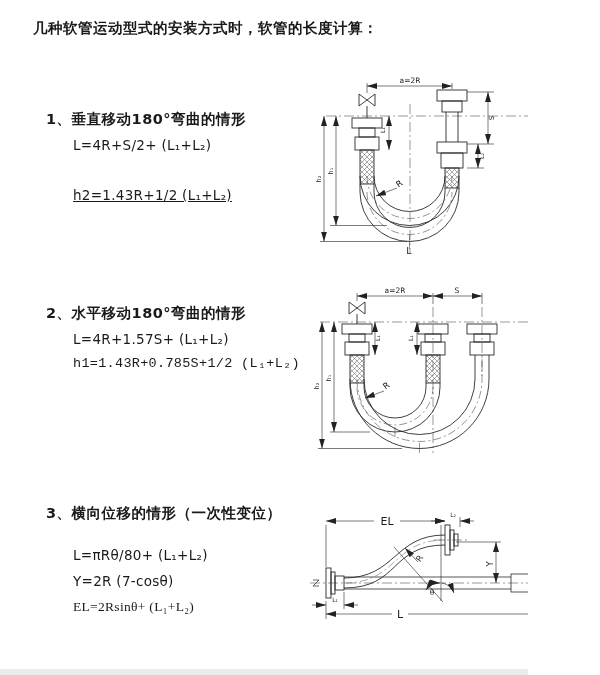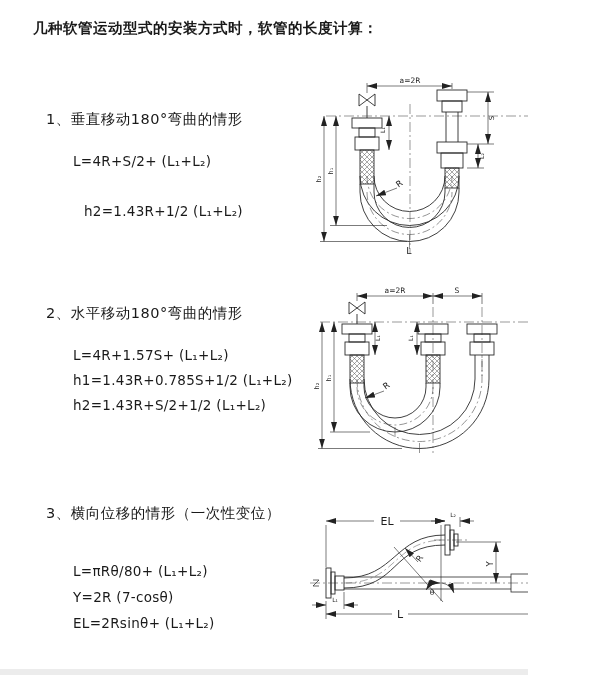--- a/index.html
+++ b/index.html
@@ -1,45 +1,44 @@
 <!DOCTYPE html>
 <html><head>
 <meta charset="utf-8">
 <style>
   html,body{margin:0;padding:0;background:#fff;}
   .page{position:relative;width:528px;height:675px;background:#ffffff;overflow:hidden;
         font-family:"DejaVu Sans","Liberation Sans",sans-serif;color:#1a1a1a;}
   .t{position:absolute;white-space:nowrap;}
   .title{font-size:14.5px;font-weight:700;letter-spacing:0.5px;}
-  .heading{font-size:14.5px;font-weight:400;letter-spacing:0.5px;}
-  .formula{font-size:13.5px;font-weight:400;letter-spacing:0.3px;margin-top:16px;}
+  .heading{font-size:14.5px;font-weight:700;letter-spacing:0.5px;}
+  .formula{font-size:13.5px;font-weight:400;letter-spacing:0.3px;}
   svg{position:absolute;}
   svg text{font-family:"DejaVu Sans","Liberation Sans",sans-serif;fill:#1f1f1f;}
   .bottombar{position:absolute;left:0;bottom:0;width:600px;height:6px;background:#ececec;}
 </style>
 </head>
 <body>
 
 <div class="page">
 
   <div class="t title" style="left:33px;top:19px;">几种软管运动型式的安装方式时，软管的长度计算：</div>
 
   <div class="t heading" style="left:46px;top:110px;">1、垂直移动180°弯曲的情形</div>
   <div class="t formula" style="left:73px;top:137px;">L=4R+S/2+ (L₁+L₂)</div>
-  <div class="t formula" style="left:84px;top:187px;">h2=1.43R+1/2 (L₁+L₂)</div>
+  <div class="t formula" style="left:73px;top:187px;text-decoration:underline;">h2=1.43R+1/2 (L₁+L₂)</div>
 
   <div class="t heading" style="left:46px;top:304px;text-align:center;">2、水平移动180°弯曲的情形</div>
   <div class="t formula" style="left:73px;top:331px;">L=4R+1.57S+ (L₁+L₂)</div>
-  <div class="t formula" style="left:73px;top:356px;">h1=1.43R+0.785S+1/2 (L₁+L₂)</div>
-  <div class="t formula" style="left:73px;top:381px;">h2=1.43R+S/2+1/2 (L₁+L₂)</div>
+  <div class="t formula" style="left:73px;top:356px;font-family:Liberation Mono, monospace;">h1=1.43R+0.785S+1/2 (L₁+L₂)</div>
 
   <div class="t heading" style="left:46px;top:504px;">3、横向位移的情形（一次性变位）</div>
   <div class="t formula" style="left:73px;top:547px;">L=πRθ/80+ (L₁+L₂)</div>
   <div class="t formula" style="left:73px;top:573px;">Y=2R (7-cosθ)</div>
-  <div class="t formula" style="left:73px;top:599px;">EL=2Rsinθ+ (L₁+L₂)</div>
+  <div class="t formula" style="left:73px;top:599px;font-family:Liberation Serif, serif;">EL=2Rsinθ+ (L₁+L₂)</div>
 
   <svg style="left:312px;top:72px;" width="252" height="186" viewBox="0 0 252 186">
     <defs>
       <marker id="m1" markerWidth="11" markerHeight="8" refX="10" refY="4" orient="auto-start-reverse" markerUnits="userSpaceOnUse">
         <path d="M0,1 L10,4 L0,7 z" fill="#222"></path>
       </marker>
       <pattern id="h1p" width="5" height="5" patternUnits="userSpaceOnUse">
         <path d="M0,5 L5,0 M0,0 L5,5" stroke="#555" stroke-width="0.5"></path>
       </pattern>
     </defs>

